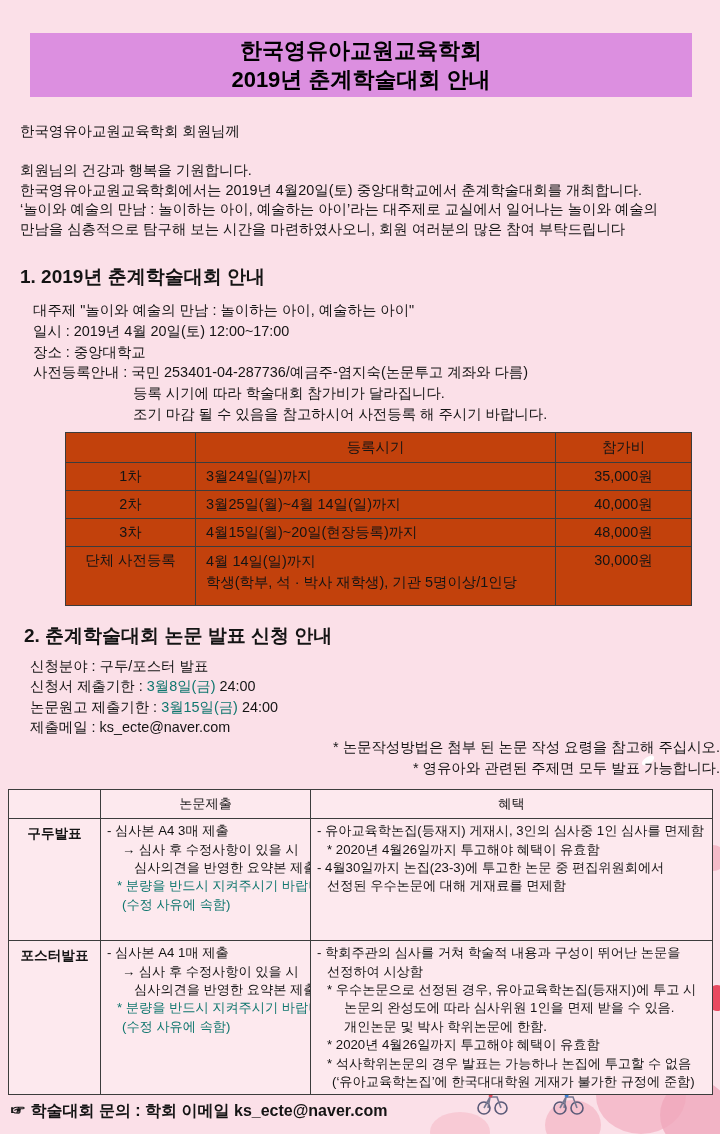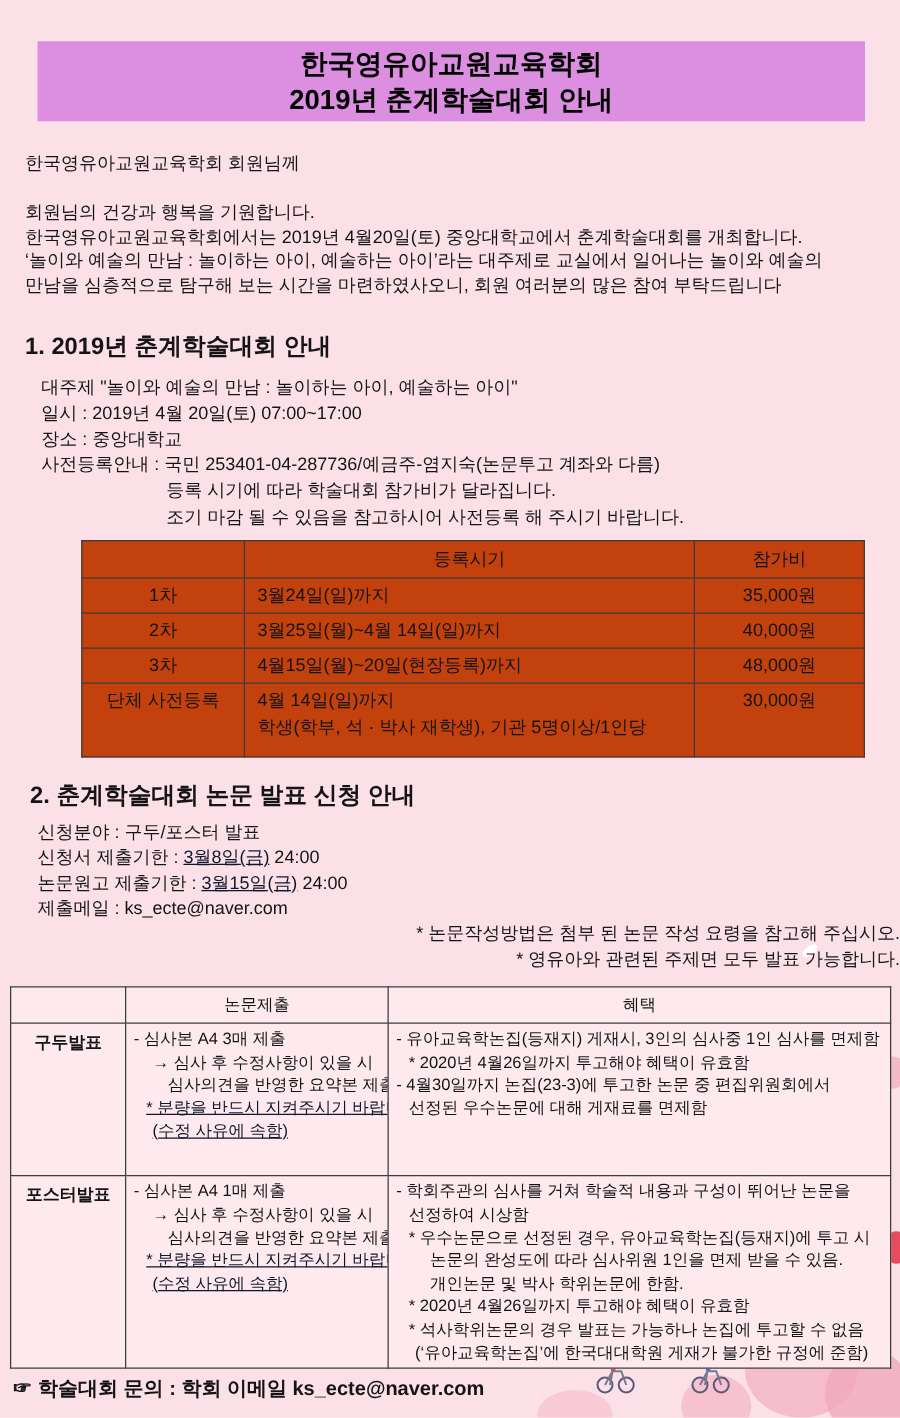--- a/index.html
+++ b/index.html
@@ -32,21 +32,21 @@
   .t1 tr.hd { height:30px; }
   .t1 tr.r { height:28px; }
   .t1 tr.r4 td { vertical-align:top; padding-top:4px; height:52px;margin-top:26px; }
   .t1 .cc { text-align:center; }
   .t1 td div { line-height:21px; white-space:nowrap; }
 
   
   .sec2-title { margin:17px 0 0 24px; font-size:19px; font-weight:bold; white-space:nowrap; }
   .sec2-info { margin:7px 0 0 30px; font-size:14.4px; line-height:20.4px; }
   .note { margin-left:82px;text-align:right; }
-  .red { color:#0f172a;text-decoration:underline; }
+  .red { color:#0f766e; }
 
   table.t2 { border-collapse:collapse; table-layout:fixed; width:704px; margin:11px 0 0 8px; background:#fde9ee; }
   .t2 th, .t2 td { border:1.6px solid #3c3c3c; font-size:13.2px; padding:3px 6px; vertical-align:top; overflow:hidden; }
   .t2 th { font-weight:normal; text-align:center; height:22px; vertical-align:middle; }
   .t2 .rowlabel { font-weight:bold; text-align:center; padding-top:6px; font-size:13.6px; }
   .t2 td div { line-height:18.4px; white-space:nowrap; }
   .t2 tr.r1 td { height:112px; }
   .t2 tr.r2 td { height:134px; }
   .i1 { padding-left:10px; }
   .i2 { padding-left:15px; }
@@ -106,21 +106,21 @@
       <div class="blank"></div>
       <div class="line">회원님의 건강과 행복을 기원합니다.</div>
       <div class="line">한국영유아교원교육학회에서는 2019년 4월20일(토) 중앙대학교에서 춘계학술대회를 개최합니다.</div>
       <div class="line">‘놀이와 예술의 만남 : 놀이하는 아이, 예술하는 아이’라는 대주제로 교실에서 일어나는 놀이와 예술의</div>
       <div class="line">만남을 심층적으로 탐구해 보는 시간을 마련하였사오니, 회원 여러분의 많은 참여 부탁드립니다</div>
     </div>
 
     <div class="sec1-title">1. 2019년 춘계학술대회 안내</div>
     <div class="sec1-info">
       <div class="line">대주제 "놀이와 예술의 만남 : 놀이하는 아이, 예술하는 아이"</div>
-      <div class="line">일시 : 2019년 4월 20일(토) 07:00~17:00</div>
+      <div class="line">일시 : 2019년 4월 20일(토) 12:00~17:00</div>
       <div class="line">장소 : 중앙대학교</div>
       <div class="line">사전등록안내 : 국민 253401-04-287736/예금주-염지숙(논문투고 계좌와 다름)</div>
       <div class="line cont">등록 시기에 따라 학술대회 참가비가 달라집니다.</div>
       <div class="line cont">조기 마감 될 수 있음을 참고하시어 사전등록 해 주시기 바랍니다.</div>
     </div>
 
     <table class="t1">
       <colgroup>
           <col style="width:130px">
           <col style="width:360px">

